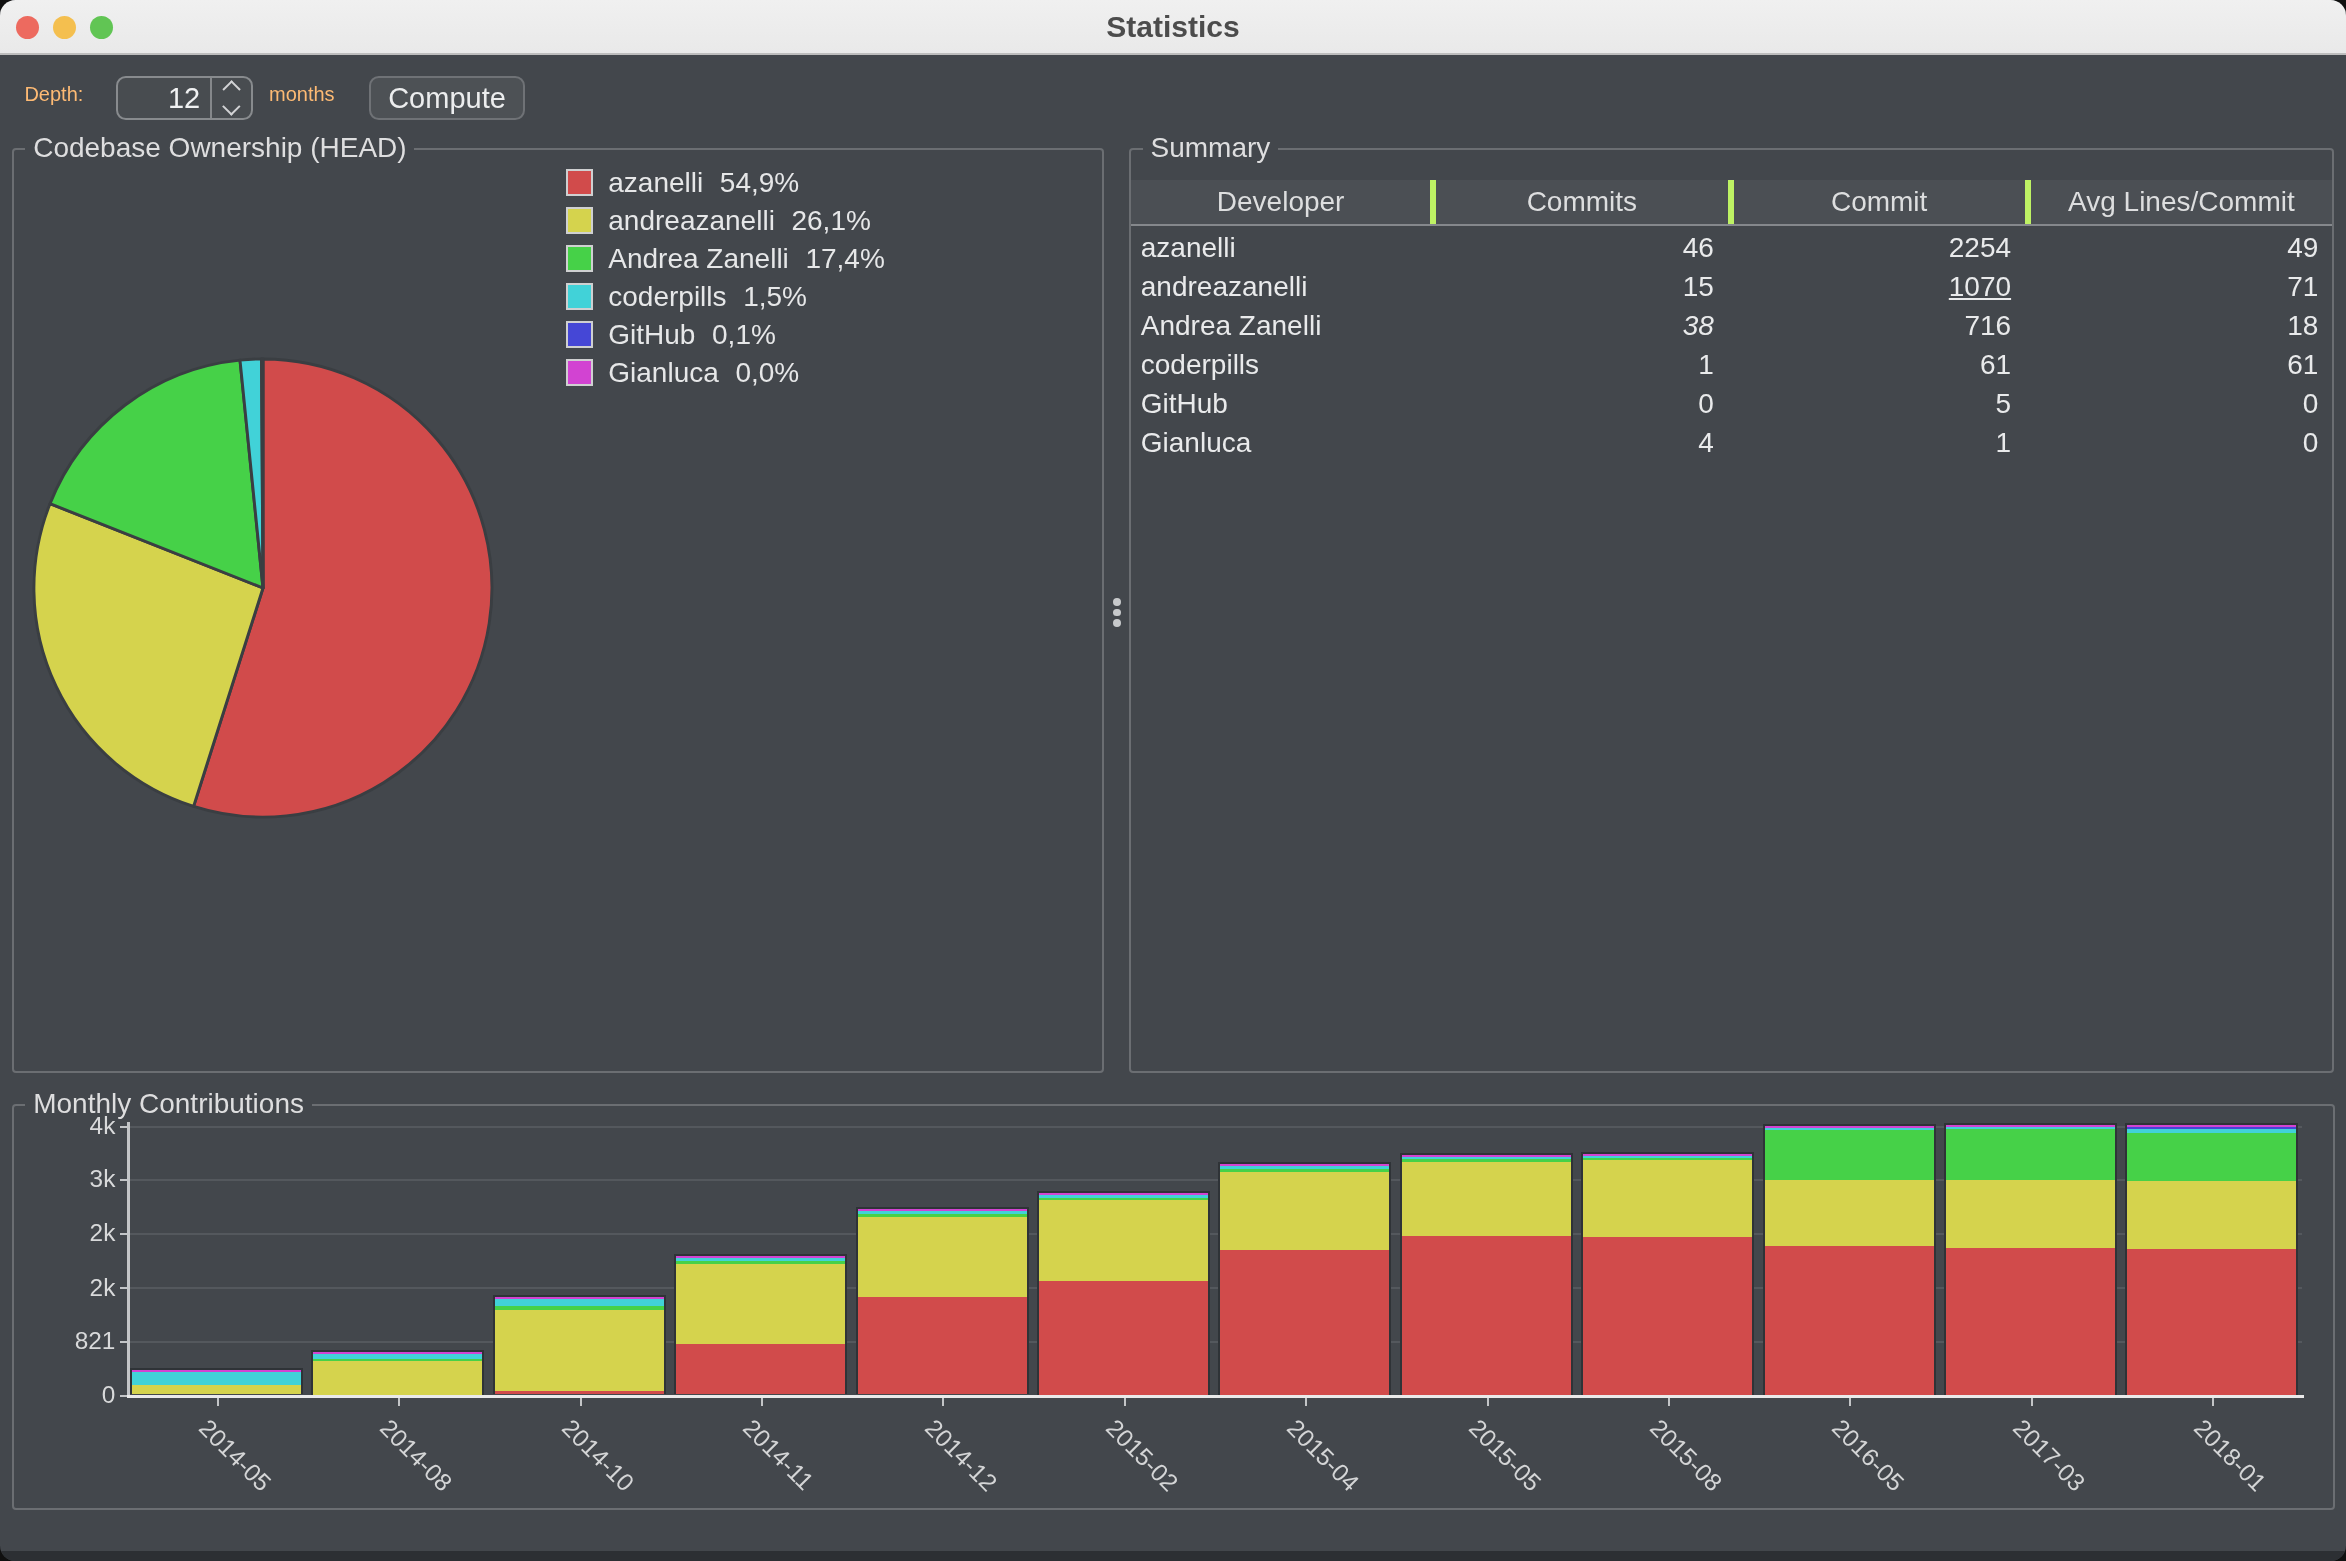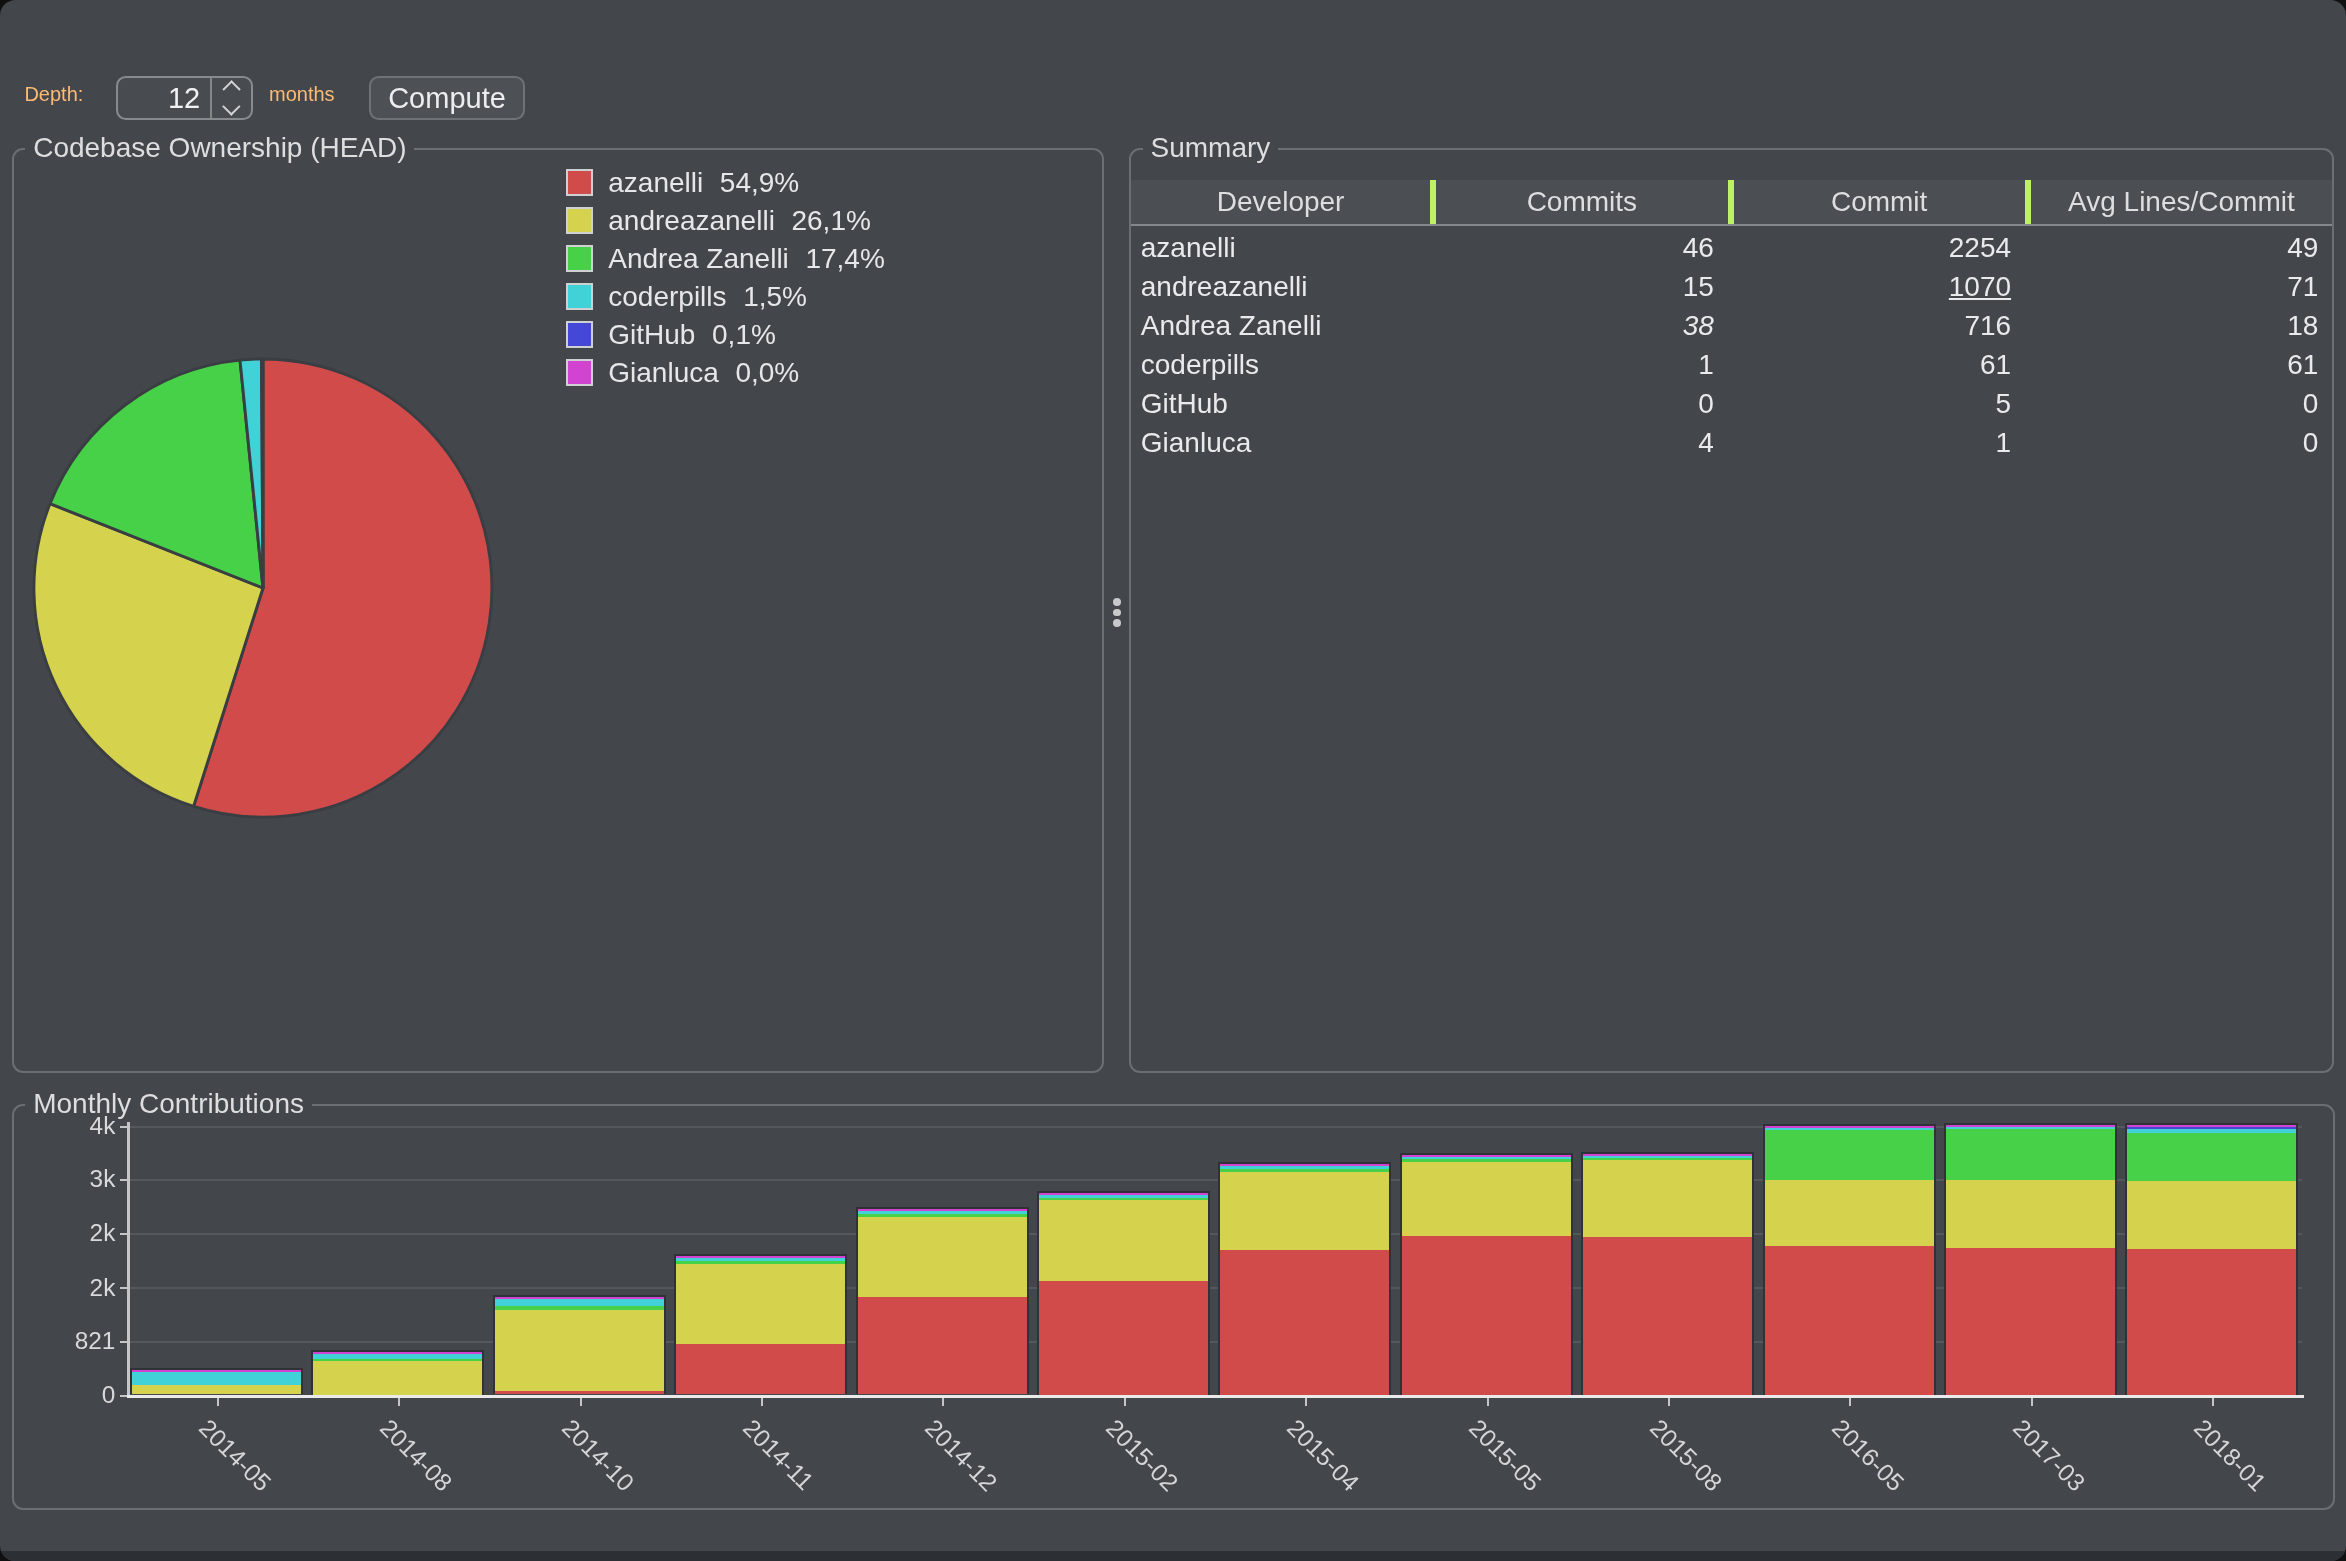--- a/index.html
+++ b/index.html
@@ -17,21 +17,21 @@
   .spinbox{position:absolute;left:116px;top:76px;width:137px;height:44px;border:2px solid #888b8e;
     border-radius:9.8px;background:#484c50;display:flex;}
   .spin-val{flex:1;text-align:right;padding-right:9.8px;line-height:40px;font-size:29px;color:#f0f1f2;}
   .spin-btns{width:41px;border-left:2px solid #85888b;display:flex;flex-direction:column;
     align-items:center;justify-content:center;gap:4.9px;}
   .chev-up{width:12.7px;height:12.7px;border-top:2.9px solid #d2d3d5;border-right:2.9px solid #d2d3d5;transform:rotate(-45deg);margin-top:3.9px;}
   .chev-down{width:12.7px;height:12.7px;border-bottom:2.9px solid #d2d3d5;border-right:2.9px solid #d2d3d5;transform:rotate(45deg);margin-bottom:3.9px;}
   .btn{position:absolute;border:2px solid #6f7276;border-radius:9.8px;background:#4d5155;
     color:#ecedee;font-size:29px;text-align:center;}
   
-  .gbox{position:absolute;border:2px solid #6b6e72;border-radius:11px;}
+  .gbox{position:absolute;border:2px solid #6b6e72;border-radius:4px;}
   .gbox-title{position:absolute;top:-17.6px;left:11.7px;padding:0 7.8px;background:#43474c;
     font-size:28px;color:#dededf;white-space:nowrap;}
   
   .legend{position:absolute;left:552px;top:13.7px;}
   .legend-row{display:flex;align-items:center;height:38px;}
   .legend-swatch{width:27px;height:27px;border:2px solid #cfd0d1;margin-right:15.6px;flex:0 0 auto;}
   .legend-name{font-size:28px;color:#e6e7e8;}
   .legend-pct{font-size:28px;color:#e6e7e8;margin-left:16.6px;}
   
   .thead{position:absolute;left:0;top:30px;width:100%;height:46px;background:#4b4f54;
@@ -61,20 +61,26 @@
   .done{position:absolute;left:7.8px;top:1517px;width:2331px;height:33px;background:#4d88c8;
     border-radius:5.9px;color:#f6f9fc;font-size:28px;text-align:center;line-height:33px;}
   .footer{position:absolute;left:0;top:1551px;width:2346px;height:10.7px;background:#2c2f33;}
 </style>
 </head>
 <body>
 
 <div class="stage">
   <div class="window">
 
+    <div class="titlebar">
+      <div class="win-title">Statistics</div>
+      <div class="tl" style="left: 15.6px; background: rgb(237, 106, 95);" id="tl-close"></div>
+      <div class="tl" style="left: 53px; background: rgb(244, 191, 79);" id="tl-min"></div>
+      <div class="tl" style="left: 90px; background: rgb(97, 197, 84);" id="tl-zoom"></div>
+    </div>
 
     <div class="tb-label" style="left:24.4px;top:83px;">Depth:</div>
     <div class="spinbox">
       <div class="spin-val">12</div>
       <div class="spin-btns">
         <div class="chev-up"></div>
         <div class="chev-down"></div>
       </div>
     </div>
     <div class="tb-label" style="left:269px;top:83px;">months</div>

